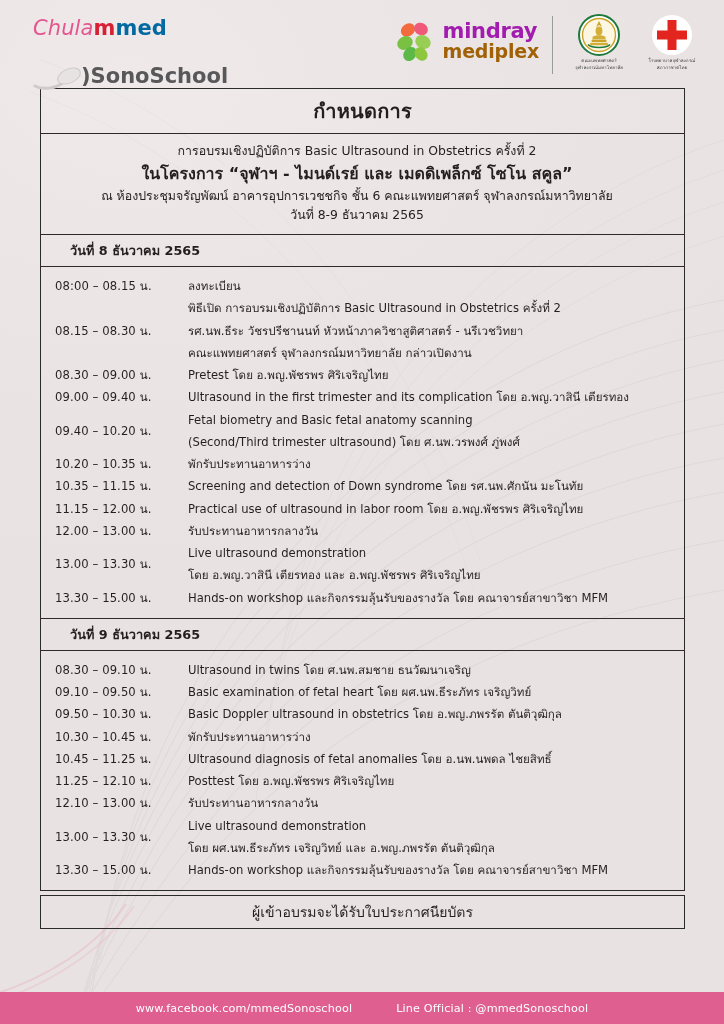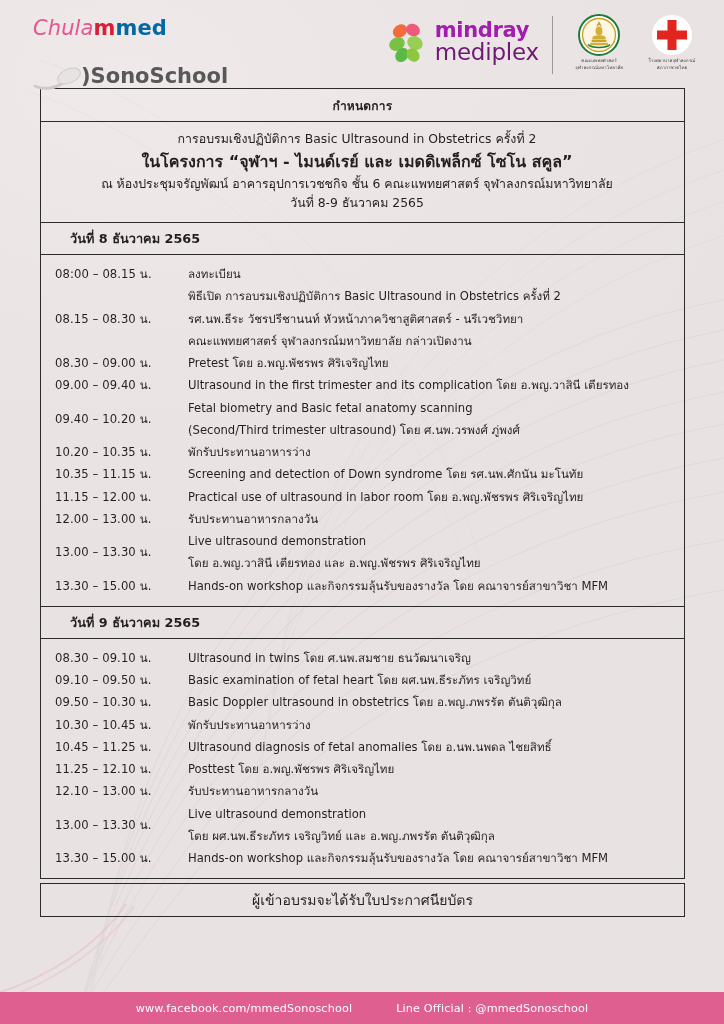--- a/index.html
+++ b/index.html
@@ -93,21 +93,21 @@
     gap: 7px;
     margin-top: 8px;
   }
   .clover { width: 40px; height: 42px; }
   .mindray-words { line-height: 1.02; }
   .mindray-top {
     font-size: 21px; font-weight: 700; color: #a21caf;
     letter-spacing: -.3px;
   }
   .mindray-bot {
-    font-size: 23px; font-weight: 400; color: #701a75;
+    font-size: 19px; font-weight: 700; color: #a16207;
     letter-spacing: -.2px;
   }
   .divider-bar {
     width: 1px;
     height: 58px;
     background: #9a9a9a;
     margin: 4px 13px 0 13px;
   }
   .seal-block {
     width: 66px;
@@ -138,25 +138,25 @@
     font-family: "DejaVu Sans", "Liberation Sans", sans-serif;
     color: #231f20;
   }
 
   .box {
     border: 1.4px solid #2b2b2b;
     background: rgba(255,255,255,0.06);
   }
 
   .title-bar {
-    height: 34px;
+    height: 46px;
     display: flex;
     align-items: center;
     justify-content: center;
-    font-size: 12px;
+    font-size: 20px;
     font-weight: 700;
     letter-spacing: .2px;
     font-family: Liberation Mono, monospace;
   }
 
   .subtitle-box {
     border-left: 1.4px solid #2b2b2b;
     border-right: 1.4px solid #2b2b2b;
     border-bottom: 1.4px solid #2b2b2b;
     padding: 7px 21px 9px 10px;

